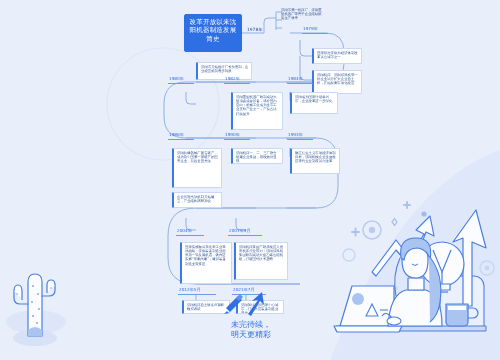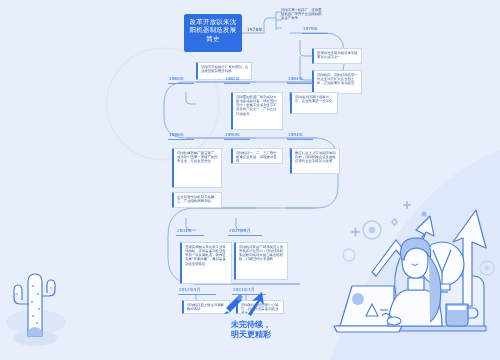--- a/index.html
+++ b/index.html
@@ -62,21 +62,21 @@
     word-break:break-all;
   }
 
   
   .tagline{
     position:absolute;
     color:#2f6fe4;
     line-height:1.25;
     text-align:center;
     white-space:pre-line;
-    font-weight:bold;
+    font-weight:normal;
   }
 </style>
 </head>
 <body>
 
 <div id="canvas">
 
   <svg class="bg-svg" viewBox="0 0 500 360">
 
     <path d="M330 360 L500 360 L500 150 C430 175 375 250 330 360 Z" fill="#dfe8fa"></path>

